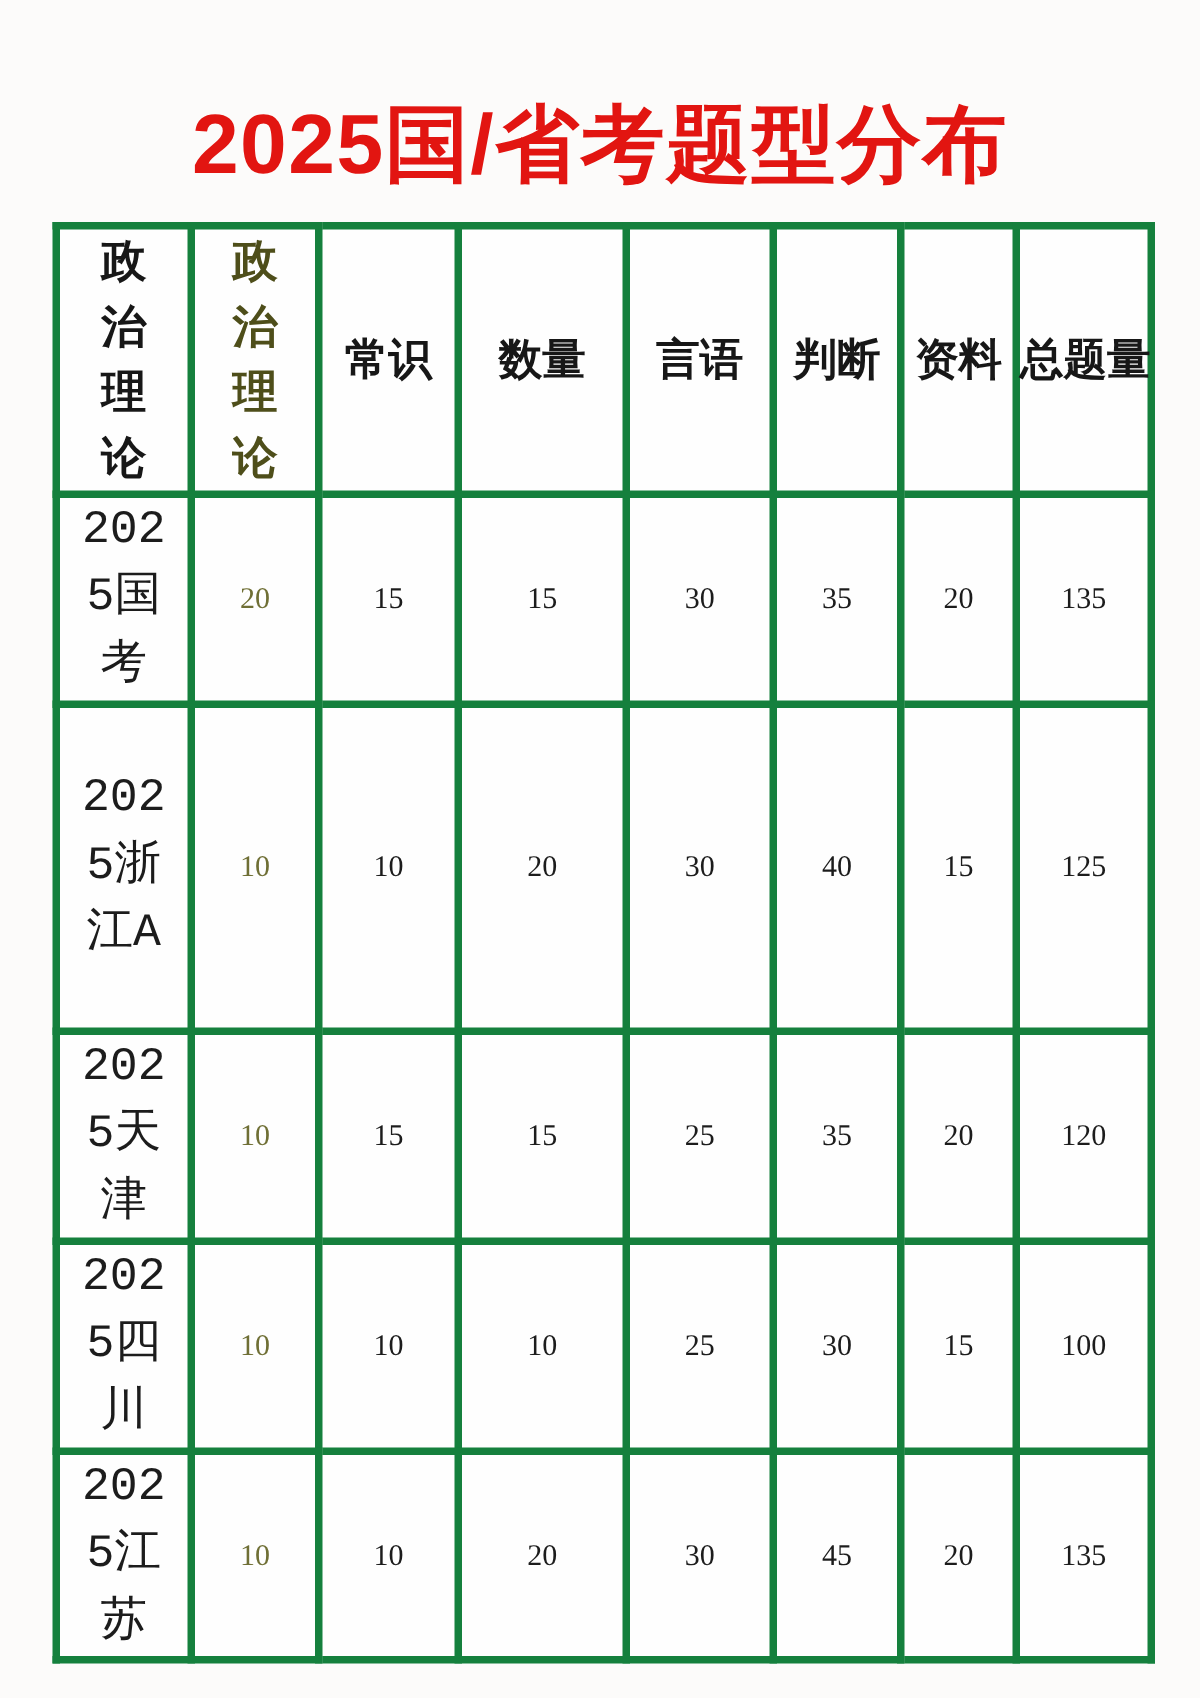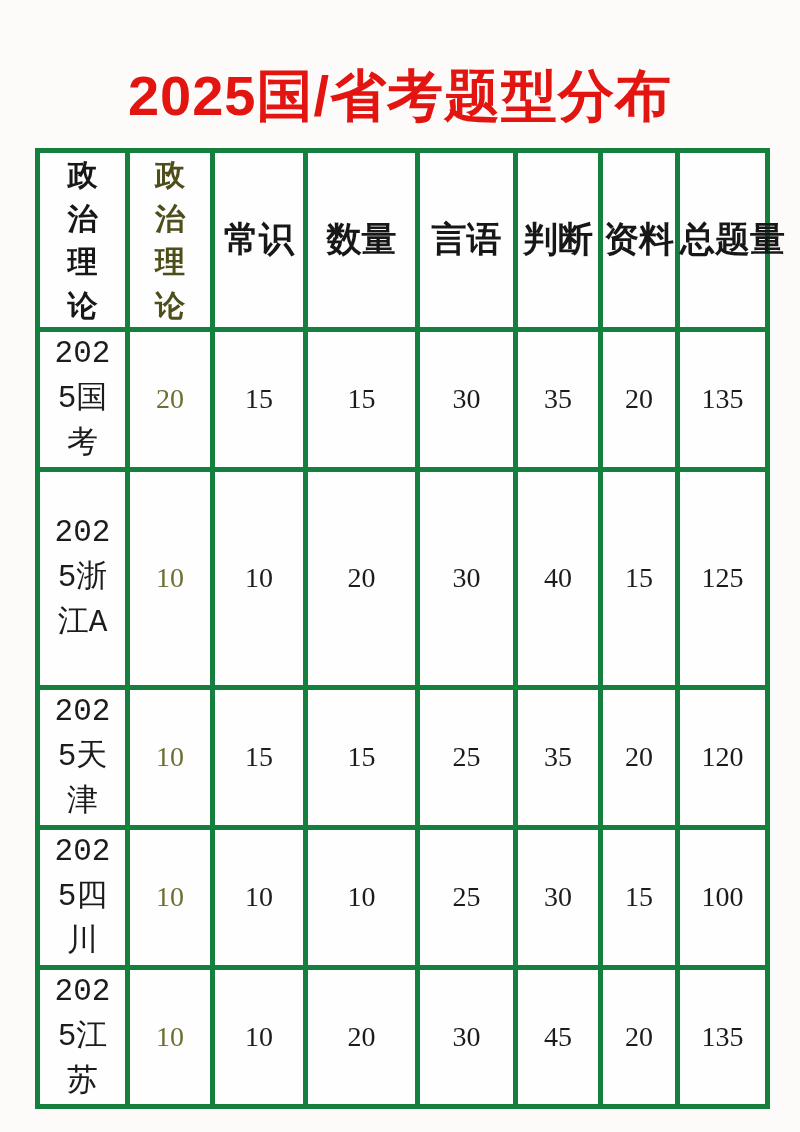--- a/index.html
+++ b/index.html
@@ -44,42 +44,42 @@
   }
   .exam-table thead tr{height:113px;}
   .exam-table tbody tr:nth-child(1){height:102px;}
   .exam-table tbody tr:nth-child(2){height:218px;margin-left:19px;}
   .exam-table tbody tr:nth-child(3){height:110px;}
   .exam-table tbody tr:nth-child(4){height:110px;margin-left:20px;}
   .exam-table tbody tr:nth-child(5){height:109px;}
   .exam-table tbody tr:nth-child(6){height:105px;}
   .exam-table tbody tr:nth-child(7){height:106px;}
   .exam-table th{
-    font-size:35px;
+    font-size:29px;
     font-weight:bold;
     white-space:nowrap;
     color:#171717;
   }
   .exam-table th.wrap2{
     white-space:normal;
     padding:0 13px;
     font-size:30px;
   }
   .exam-table th.politics-header{
     color:var(--politics-header-olive);
   }
   .exam-table td.row-label{
     font-size:31px;
     padding:0 13px;
     white-space:normal;
     word-break:break-all;
     font-family:Liberation Mono, monospace;
   }
   .exam-table td.num{
-    font-size:28px;
+    font-size:20px;
   }
   .exam-table td.politics-val{
     color:var(--politics-value-olive);
   }
 </style>
 </head>
 <body>
 
 <div class="page">
 

